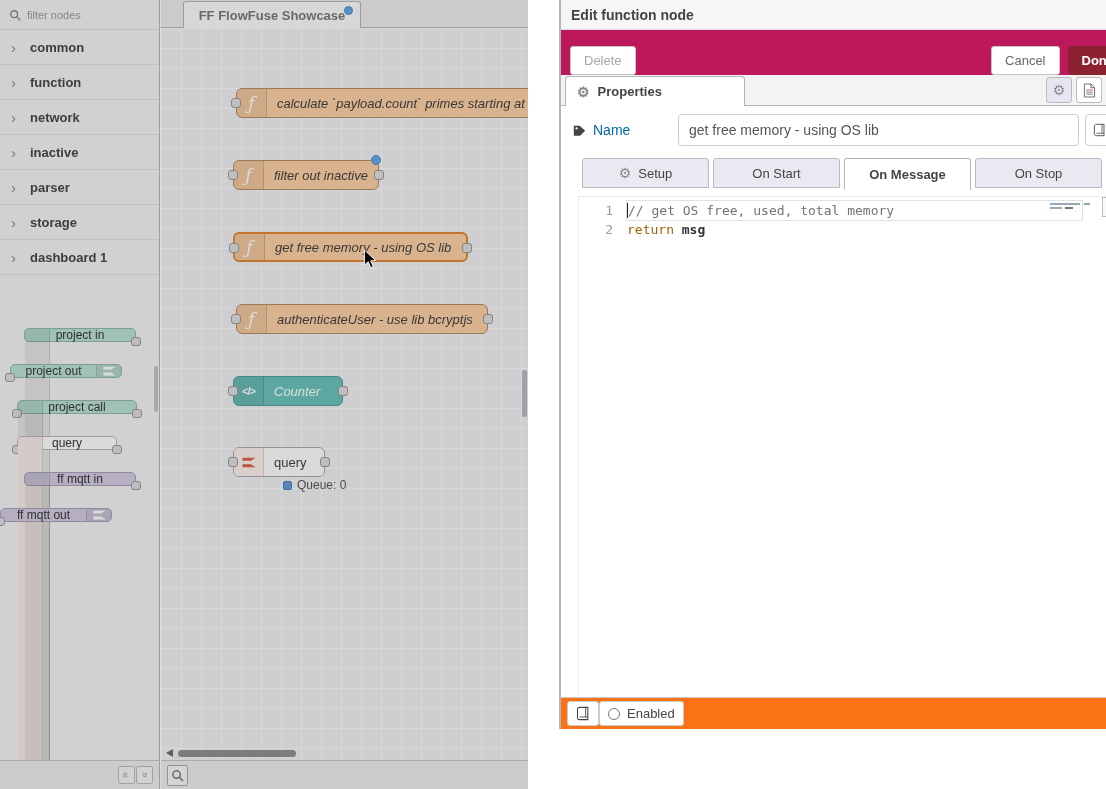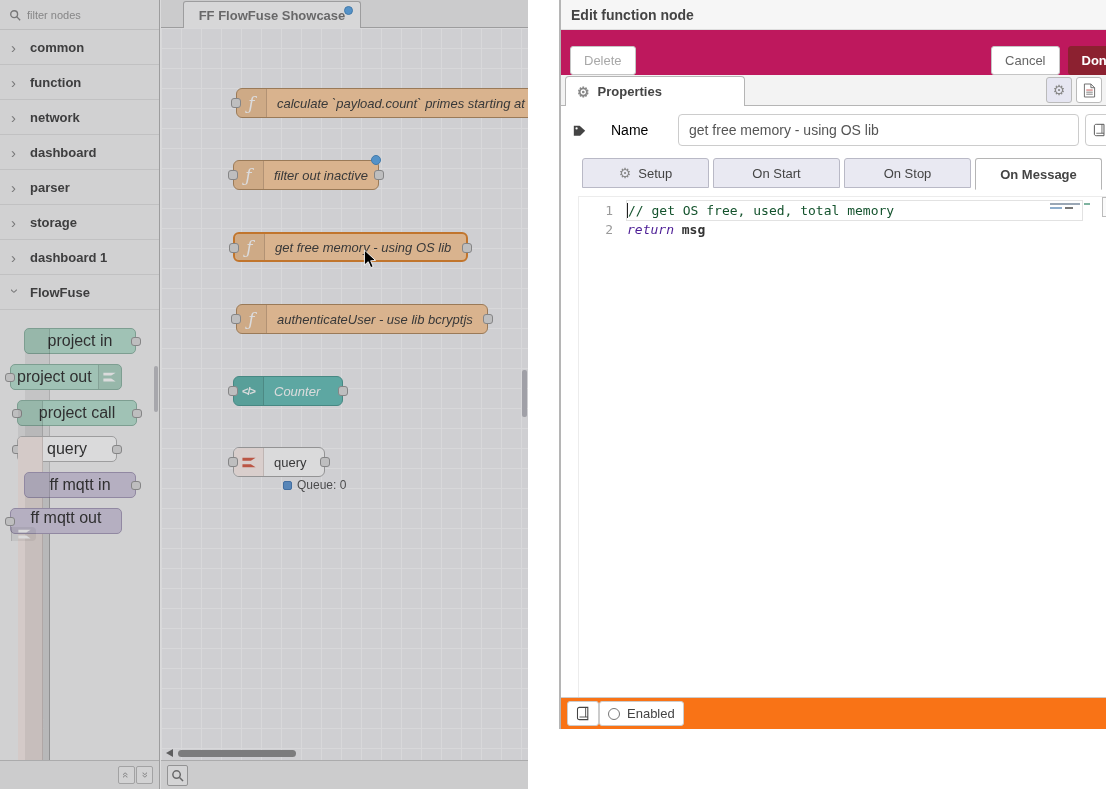--- a/index.html
+++ b/index.html
@@ -14,21 +14,21 @@
   
   .palette { position:absolute; left:0; top:0; width:160px; height:789px; background:#f3f3f3; border-right:1px solid #b5b5b5; }
   .pal-search { height:30px; border-bottom:1px solid #dcdcdc; display:flex; align-items:center; gap:6px; padding:0 9px; }
   .pal-search input { border:none; background:transparent; outline:none; font-size:11px; color:#555; width:120px; font-family:inherit; }
   .pal-search input::placeholder { color:#9a9a9a; }
   .cat { height:35px; border-bottom:1px solid #e0e0e0; display:flex; align-items:center; gap:11px; padding-left:11px; background:#f3f3f3; cursor:pointer; }
   .cat .chev { color:#8a8a8a; font-size:15px; line-height:1; display:inline-block; width:8px; }
   .cat.open .chev { transform:rotate(90deg); }
   .cat .clbl { color:#444; font-weight:700; font-size:13px; }
   .pal-nodes { position:absolute; left:0; top:310px; width:159px; height:240px; }
-  .pnode { position:absolute; height:26px; border:1px solid rgba(0,0,0,0.28); border-radius:5px; display:flex; align-items:stretch; font-size:16px; color:#333; }
+  .pnode { position:absolute; height:14px; border:1px solid rgba(0,0,0,0.28); border-radius:5px; display:flex; align-items:stretch; font-size:12px; color:#333; }
   .pnode .plabel { flex:1; display:flex; align-items:center; justify-content:center; padding:0 6px; white-space:nowrap; }
   .pic { width:25px; display:flex; align-items:center; justify-content:center; background:rgba(0,0,0,0.06); }
   .pic.left  { border-right:1px solid rgba(0,0,0,0.12); border-radius:4px 0 0 4px; }
   .pic.right { border-left:1px solid rgba(0,0,0,0.12); border-radius:0 4px 4px 0; }
   .pport { position:absolute; width:10px; height:9px; background:#ddd; border:1px solid #999; border-radius:3px; top:8px; }
   .pport.l { left:-6px; } .pport.r { right:-6px; }
   .c-teal   { background:#b9e2d1; border-color:#8fb7a6; }
   .c-white  { background:#fefefe; border-color:#b5b5b5; }
   .c-purple { background:#d2cbdf; border-color:#a79dba; }
   .pal-scroll { position:absolute; right:1px; top:366px; width:4px; height:46px; background:#c2c2c6; border-radius:2px; }
@@ -82,39 +82,39 @@
   .p-tabrow { position:relative; height:31px; background:#f3f3f3; box-shadow:inset 0 -1px 0 #b5b5b5; }
   .prop-tab { position:absolute; left:4px; top:1px; width:180px; height:30px; background:#fff; border:1px solid #b5b5b5; border-bottom:none; border-radius:4px 4px 0 0;
               display:flex; align-items:center; gap:8px; padding:0 11px; font-size:13px; font-weight:700; color:#444; z-index:2; }
   .gear { color:#888; font-size:14px; line-height:1; }
   .icon-btns { position:absolute; right:5px; top:2px; display:flex; gap:4px; }
   .ibtn { width:26px; height:26px; border:1px solid #bbb; border-radius:3px; background:#fff; display:flex; align-items:center; justify-content:center; }
   .ibtn.active { background:#e6e6f2; }
 
   .p-content { position:absolute; left:0; top:106px; right:0; bottom:32px; background:#fff; }
   .name-row { position:absolute; left:12px; right:12px; top:8px; height:32px; display:flex; align-items:center; }
-  .name-lbl { width:105px; display:flex; align-items:center; gap:25px; font-size:14px; color:#000000; }
+  .name-lbl { width:105px; display:flex; align-items:center; gap:7px; font-size:14px; color:#0369a1; }
   .name-input { flex:1; height:32px; border:1px solid #ccc; border-radius:4px; padding:0 10px; font-size:14px; color:#555; font-family:inherit; outline:none; }
   .lib-btn { width:40px; height:32px; margin-left:6px; border:1px solid #ccc; border-radius:4px; background:#fff; display:flex; align-items:center; justify-content:center; gap:4px; }
   .caret { width:0; height:0; border-left:4px solid transparent; border-right:4px solid transparent; border-top:5px solid #555; }
 
   .ftabs { position:absolute; left:21px; top:52px; height:32px; display:flex; }
   .ftab { width:127px; height:30px; margin-right:4px; background:#e9e9f2; border:1px solid #b9b9c6; border-radius:3px 3px 0 0;
           display:flex; align-items:center; justify-content:center; gap:7px; font-size:13px; color:#444; cursor:pointer; }
   .ftab.active { background:#fff; border-color:#b5b5b5; border-bottom:1px solid #fff; height:32px; font-weight:700; }
 
   .editor { position:absolute; left:17px; top:90px; width:545px; height:530px; background:#fff; border:1px solid #ececec;
             border-bottom:2px solid #3f83c9; font-family:"DejaVu Sans Mono", monospace; font-size:13px; }
   .cline { display:flex; height:19px; align-items:center; white-space:pre; }
   .lnum { width:48px; text-align:right; padding-right:14px; color:#9a9a9a; flex:none; }
   .lcontent { flex:1; height:19px; display:flex; align-items:center; }
   .curline { outline:1px solid #e2e2e2; margin-right:40px; }
   .caret-i { display:inline-block; width:1px; height:15px; background:#222; flex:none; }
-  .tok-comment { color:#14532d; }
-  .tok-keyword { color:#4c1d95;font-style:italic; }
+  .tok-comment { color:#737373; }
+  .tok-keyword { color:#a16207; }
   .tok-plain { color:#333; font-weight:600; }
   .mini { position:absolute; top:5px; right:24px; width:48px; height:10px; }
   .mini i { position:absolute; height:2px; background:#9aa7b5; }
   .expand-btn { position:absolute; top:0; right:0; width:20px; height:20px; border:1px solid #bbb; background:#fafafa; display:flex; align-items:center; justify-content:center; }
   .e-scroll { position:absolute; top:21px; right:3px; width:13px; bottom:16px; background:#b6b6bf; }
   .e-corner { position:absolute; bottom:1px; right:3px; width:13px; height:14px; background:#fff; border:1px solid #f0f0f0; }
 
   .p-footer { position:absolute; left:0; right:0; bottom:0; height:32px; background:#f97316; border-top:1px solid #ccc; display:flex; align-items:center; padding:0 6px; gap:0; }
   .foot-btn { height:25px; border:1px solid #ccc; border-radius:3px; background:#fff; display:flex; align-items:center; justify-content:center; padding:0 8px; gap:7px; font-size:13px; color:#444; }
   .ring { width:12px; height:12px; border:1.5px solid #777; border-radius:50%; }
@@ -142,37 +142,33 @@
       <div class="cat">
         <span class="chev">›</span>
         <span class="clbl">function</span>
       </div>
       <div class="cat">
         <span class="chev">›</span>
         <span class="clbl">network</span>
       </div>
       <div class="cat">
         <span class="chev">›</span>
-        <span class="clbl">dashboard</span>
+        <span class="clbl">inactive</span>
       </div>
       <div class="cat">
         <span class="chev">›</span>
         <span class="clbl">parser</span>
       </div>
       <div class="cat">
         <span class="chev">›</span>
         <span class="clbl">storage</span>
       </div>
       <div class="cat">
         <span class="chev">›</span>
         <span class="clbl">dashboard 1</span>
-      </div>
-      <div class="cat open">
-        <span class="chev">›</span>
-        <span class="clbl">FlowFuse</span>
       </div>
 
       <div class="pal-nodes">
 
         <div class="pnode c-teal" style="left:24px; top:18px; width:112px;">
           <span class="pic left">
             <svg width="15" height="14" viewBox="0 0 16 16">
                 <path d="M1 3h14l-5 3.2H1z" fill="#fff"></path>
                 <path d="M1 9.8L10 9.8l5 3.2H1z" fill="#fff"></path>
               </svg>
@@ -214,21 +210,21 @@
         </div>
 
         <div class="pnode c-purple" style="left:24px; top:162px; width:112px;">
           <span class="pic left">
             
           </span>
           <span class="plabel">ff mqtt in</span>
           <span class="pport r"></span>
         </div>
 
-        <div class="pnode c-purple" style="left:10px; top:198px; width:112px;flex-direction:column;">
+        <div class="pnode c-purple" style="left:0; top:198px; width:112px;">
           <span class="pport l"></span>
           <span class="plabel">ff mqtt out</span>
           <span class="pic right">
             <svg width="15" height="14" viewBox="0 0 16 16">
                 <path d="M1 3h14l-5 3.2H1z" fill="#fff"></path>
                 <path d="M1 9.8L10 9.8l5 3.2H1z" fill="#fff"></path>
               </svg>
           </span>
         </div>
       </div>
@@ -398,25 +394,25 @@
       </div>
 
       <div class="ftabs">
         <div class="ftab">
           <span class="gear">⚙</span>
           <span>Setup</span>
         </div>
         <div class="ftab">
           <span>On Start</span>
         </div>
+        <div class="ftab active">
+          <span>On Message</span>
+        </div>
         <div class="ftab">
           <span>On Stop</span>
-        </div>
-        <div class="ftab active">
-          <span>On Message</span>
         </div>
       </div>
 
       <div class="editor">
         <div class="cline" style="margin-top:4px;">
           <span class="lnum">1</span>
           <span class="lcontent curline"><span class="caret-i"></span><span class="tok-comment">// get OS free, used, total memory</span></span>
         </div>
         <div class="cline">
           <span class="lnum">2</span>

